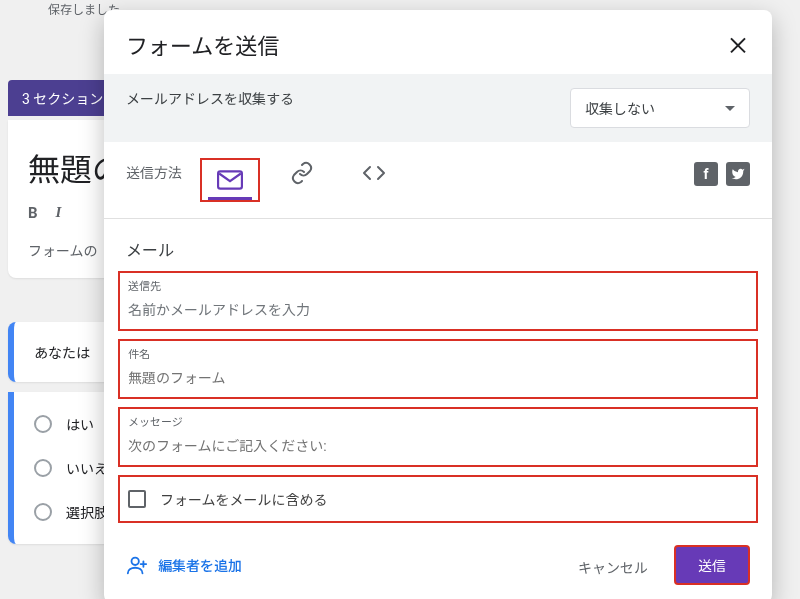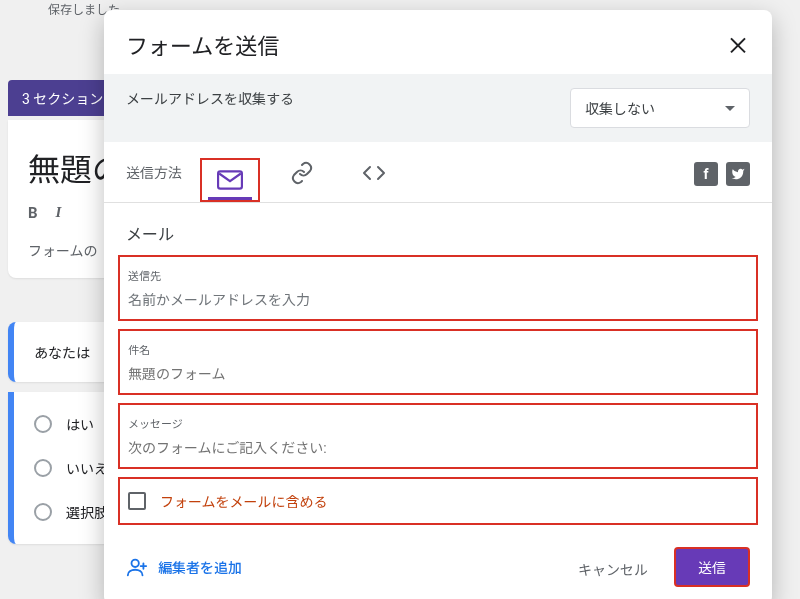--- a/index.html
+++ b/index.html
@@ -24,35 +24,35 @@
   .dd-caret { width:0; height:0; border-left:5px solid transparent; border-right:5px solid transparent; border-top:5px solid #5f6368; display:inline-block; }
 
   
   .overlay { position:absolute; inset:0; }
   .dialog { position:absolute; top: 10px; left: 104px; width: 668px; background:#fff; border-radius: 8px; box-shadow: 0 8px 24px rgba(0,0,0,0.25); padding-bottom: 18px; }
   .dlg-head { display:flex; align-items:center; padding: 18px 22px 14px; }
   .dlg-title { font-size: 22px; color:#202124; flex:1; }
   .close-x { width:24px; height:24px; color:#202124; cursor:pointer; }
   .collect-row { background:#f1f3f4; display:flex; align-items:flex-start; padding: 14px 22px; font-size:14px; color:#3c4043; }
   .collect-select { margin-left:auto; background:#fff; border:1px solid #dadce0; border-radius:4px; height:40px; width:180px; display:flex; align-items:center; padding:17px 14px; font-size:14px; color:#3c4043; justify-content:space-between; }
-  .send-via-row { display:flex; align-items:center; padding: 16px 22px 0; gap:12px; border-bottom:1px solid #e0e0e0;justify-content:flex-end; }
+  .send-via-row { display:flex; align-items:center; padding: 16px 22px 16px; gap:12px; border-bottom:1px solid #e0e0e0;justify-content:flex-end; }
   .send-label { font-size:14px; color:#5f6368; margin-right:6px; padding-bottom:16px; }
   .via-tab { width:60px; height:44px; display:flex; align-items:center; justify-content:center; color:#5f6368; cursor:pointer; }
   .via-tab.active { color:#673ab7; }
   .via-tab.active-underline { position: relative; }
   .via-tab.active-underline::after { content:""; position:absolute; left:6px; right:6px; bottom:0; height:3px; background:#673ab7; }
   .red-box { border:2px solid #d93025; }
   .soc { margin-left:auto; display:flex; gap:8px; padding-bottom:12px; }
   .soc-btn { width:24px; height:24px; background:#5f6368; border-radius:3px; color:#fff; display:flex; align-items:center; justify-content:center; font-weight:bold; font-size:14px; }
   .section-label { padding: 18px 22px 8px; font-size:16px; color:#3c4043; }
-  .field { margin: 2px 14px 8px; padding: 10px 8px 10px; }
+  .field { margin: 2px 14px 8px; padding: 4px 8px 10px; }
   .field-label { font-size:11px; color:#5f6368; margin-bottom:6px; }
   .field-value { font-size:14px; color:#737373; }
   .field-placeholder { font-size:14px; color:#70757a; }
-  .check-row { margin: 2px 14px 8px; padding: 12px 8px; display:flex; align-items:center; gap:14px; font-size:14px; color:#c2410c; }
+  .check-row { margin: 2px 14px 8px; padding: 12px 8px; display:flex; align-items:center; gap:14px; font-size:14px; color:#404040; }
   .checkbox { width:18px; height:18px; border:2px solid #5f6368; border-radius:2px; }
   .dlg-actions { display:flex; align-items:center; padding: 14px 22px 0; }
   .add-collab { display:flex; align-items:center; gap:10px; color:#1a73e8; font-size:14px; font-weight:500; cursor:pointer; }
   .right-actions { margin-left:auto; display:flex; align-items:flex-end; gap:10px; }
   .btn-text { padding: 8px 16px; font-size:14px; color:#5f6368; cursor:pointer; }
   .btn-primary { padding: 8px 22px; font-size:14px; color:#fff; background:#673ab7; border-radius:4px; cursor:pointer; }
   svg { display:block; }
 </style>
 </head>
 <body>

